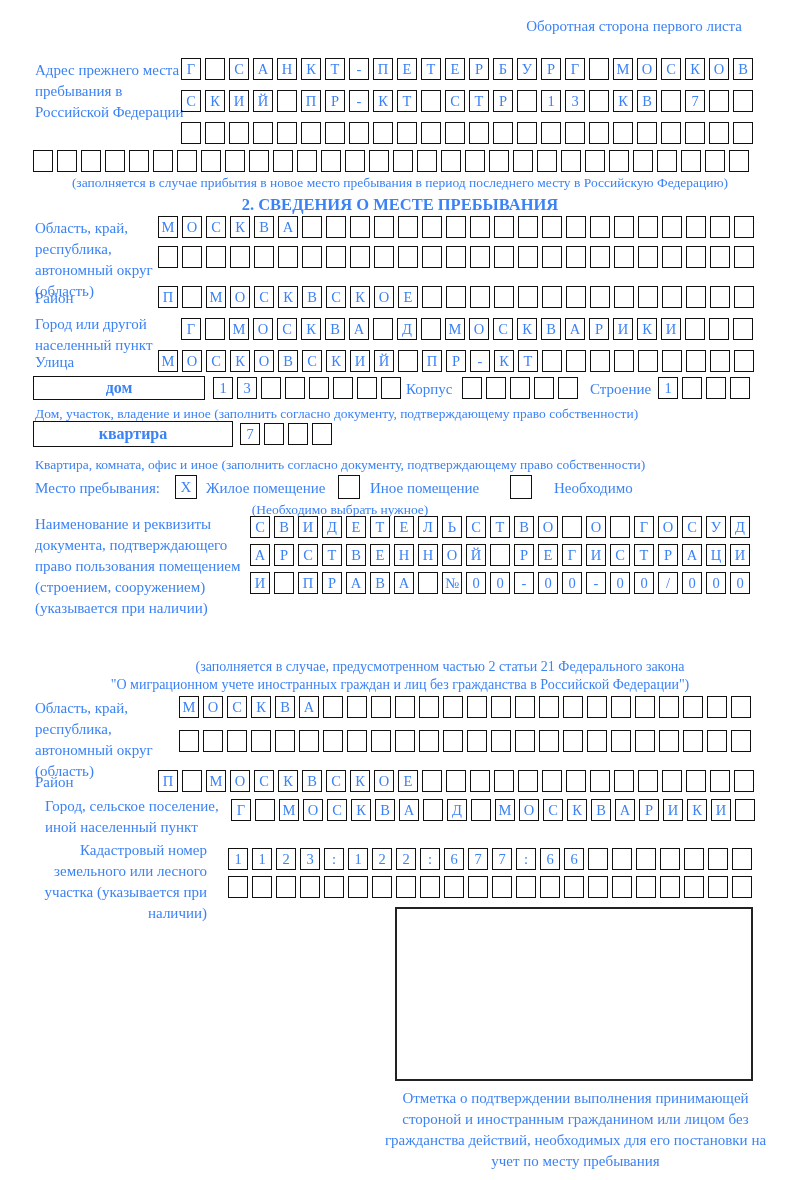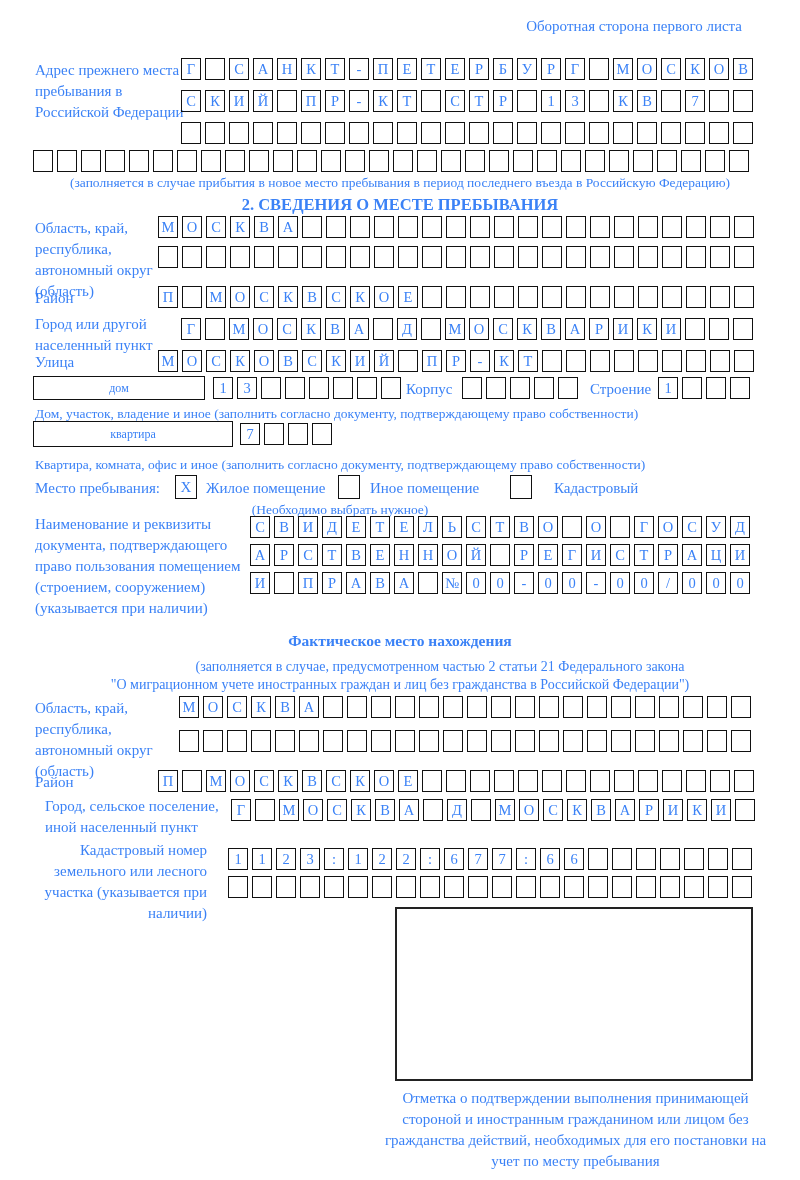--- a/index.html
+++ b/index.html
@@ -17,21 +17,21 @@
     flex:0 0 auto;box-sizing:border-box;width:20px;height:22px;
     border:1.5px solid #111;display:flex;align-items:center;justify-content:center;
     font-size:14.5px;line-height:1;
   }
   .cbox{
     box-sizing:border-box;width:22px;height:24px;border:1.5px solid #111;
     display:flex;align-items:center;justify-content:center;font-size:15px;
   }
   .labelbox{
     box-sizing:border-box;border:1.5px solid #111;display:flex;
-    align-items:center;justify-content:center;font-size:12px;
+    align-items:center;justify-content:center;font-size:16px;font-weight:bold;
   }
   .stamp-box{box-sizing:border-box;border:2px solid #222;background:#fff;}
 </style>
 </head>
 <body>
 
 <div class="page">
 
   <div class="abs lbl" style="top:16px;right:58px;">Оборотная сторона первого листа</div>
 
@@ -139,21 +139,21 @@
       <div class="cell"></div>
       <div class="cell"></div>
       <div class="cell"></div>
       <div class="cell"></div>
       <div class="cell"></div>
       <div class="cell"></div>
       <div class="cell"></div>
       <div class="cell"></div>
       <div class="cell"></div>
     </div>
-  <div class="abs note center" style="top:174px;">(заполняется в случае прибытия в новое место пребывания в период последнего въезда в Российскую Федерацию)</div>
+  <div class="abs note center" style="top:174px;">(заполняется в случае прибытия в новое место пребывания в период последнего месту в Российскую Федерацию)</div>
 
   <div class="abs bold center" style="top:195px;font-size:16.5px;">2. СВЕДЕНИЯ О МЕСТЕ ПРЕБЫВАНИЯ</div>
 
   <div class="abs lbl" style="left:35px;top:218px;width:118px;">Область, край, республика, автономный округ (область)</div>
   <div class="abs cellrow" style="left:158px;top:216px;">
       <div class="cell">М</div>
       <div class="cell">О</div>
       <div class="cell">С</div>
       <div class="cell">К</div>
       <div class="cell">В</div>
@@ -328,21 +328,21 @@
       <div class="cell"></div>
     </div>
   <div class="abs note" style="left:35px;top:456px;">Квартира, комната, офис и иное (заполнить согласно документу, подтверждающему право собственности)</div>
 
   <div class="abs lbl" style="left:35px;top:478px;">Место пребывания:</div>
   <div class="abs cbox" style="left:175px;top:475px;">X</div>
   <div class="abs lbl" style="left:206px;top:478px;">Жилое помещение</div>
   <div class="abs cbox" style="left:338px;top:475px;"></div>
   <div class="abs lbl" style="left:370px;top:478px;">Иное помещение</div>
   <div class="abs cbox" style="left:510px;top:475px;"></div>
-  <div class="abs lbl" style="left:554px;top:478px;">Кадастровый</div>
+  <div class="abs lbl" style="left:554px;top:478px;">Необходимо</div>
   <div class="abs note" style="left:160px;top:501px;width:360px;text-align:center;">(Необходимо выбрать нужное)</div>
 
   <div class="abs lbl" style="left:35px;top:514px;width:215px;">Наименование и реквизиты документа, подтверждающего право пользования помещением (строением, сооружением) (указывается при наличии)</div>
   <div class="abs cellrow" style="left:250px;top:516px;">
       <div class="cell">С</div>
       <div class="cell">В</div>
       <div class="cell">И</div>
       <div class="cell">Д</div>
       <div class="cell">Е</div>
       <div class="cell">Т</div>
@@ -402,21 +402,20 @@
       <div class="cell">0</div>
       <div class="cell">-</div>
       <div class="cell">0</div>
       <div class="cell">0</div>
       <div class="cell">/</div>
       <div class="cell">0</div>
       <div class="cell">0</div>
       <div class="cell">0</div>
     </div>
 
-  <div class="abs bold center" style="top:632px;font-size:15.5px;">Фактическое место нахождения</div>
   <div class="abs note center" style="top:658px;font-size:14px;padding-left:40px;">(заполняется в случае, предусмотренном частью 2 статьи 21 Федерального закона</div>
   <div class="abs note center" style="top:676px;font-size:14px;">"О миграционном учете иностранных граждан и лиц без гражданства в Российской Федерации")</div>
 
   <div class="abs lbl" style="left:35px;top:698px;width:135px;">Область, край, республика, автономный округ (область)</div>
   <div class="abs cellrow" style="left:179px;top:696px;">
       <div class="cell">М</div>
       <div class="cell">О</div>
       <div class="cell">С</div>
       <div class="cell">К</div>
       <div class="cell">В</div>

